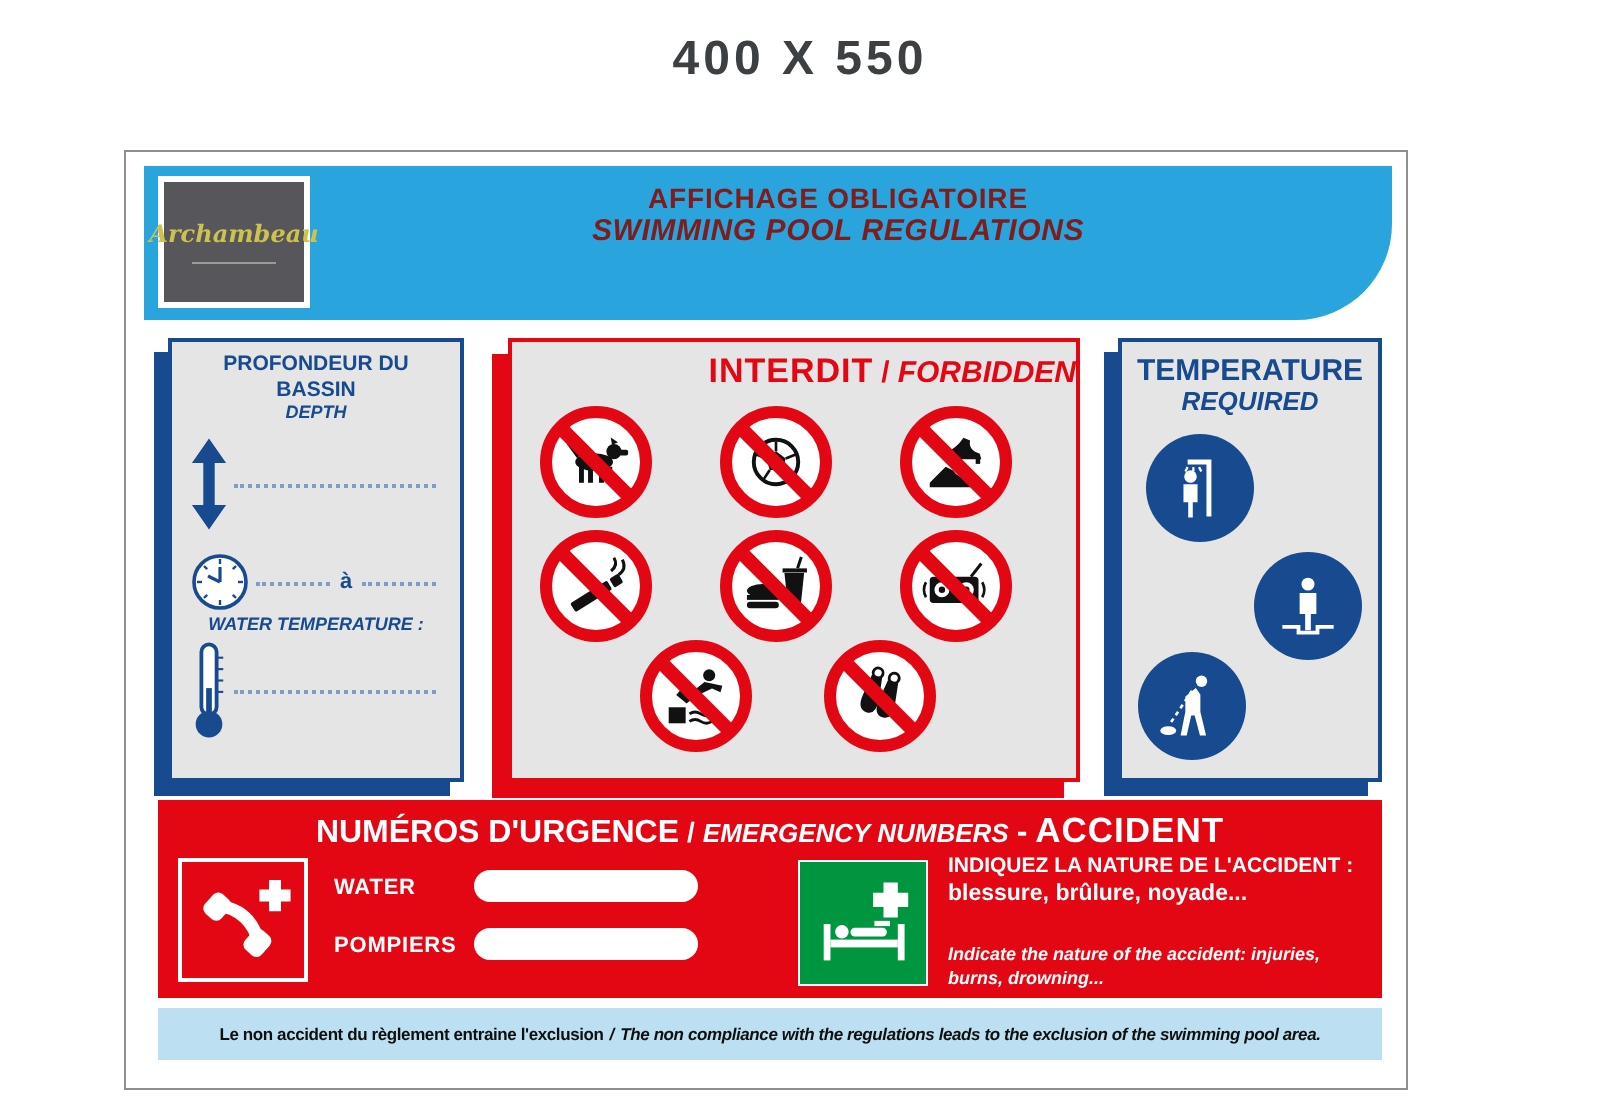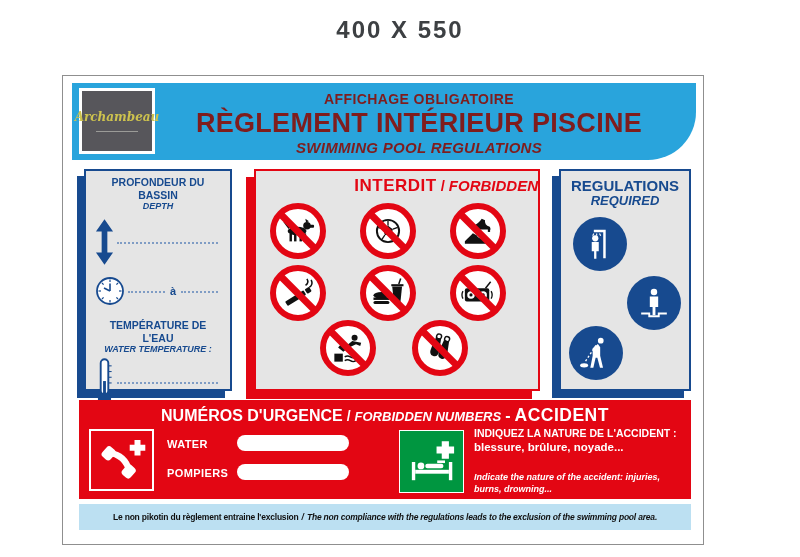--- a/index.html
+++ b/index.html
@@ -104,21 +104,20 @@
 
 <div class="sign">
 
   <div class="header">
     <div class="logo">
       <div class="logo-brand">Archambeau</div>
       <div class="logo-line"></div>
     </div>
     <div class="header-texts">
       <div class="header-topline">AFFICHAGE OBLIGATOIRE</div>
-      <div class="header-title">RÈGLEMENT INTÉRIEUR PISCINE</div>
       <div class="header-subtitle">SWIMMING POOL REGULATIONS</div>
     </div>
   </div>
 
   <div class="panel blue depth">
     <div class="p-title">PROFONDEUR DU BASSIN</div>
     <div class="p-sub">DEPTH</div>
 
     <div class="d-row row-depth">
       <span>
@@ -147,21 +146,20 @@
               <line x1="15" y1="15" x2="9" y2="12"></line>
               <line x1="15" y1="15" x2="15" y2="7.5"></line>
             </g>
         </svg>
       </span>
       <span class="dots"></span>
       <span class="a-sep">à</span>
       <span class="dots"></span>
     </div>
 
-    <div class="p-title t-title">TEMPÉRATURE DE L'EAU</div>
     <div class="p-sub">WATER TEMPERATURE :</div>
 
     <div class="d-row row-temp">
       <span>
         <svg width="19" height="50" viewBox="0 0 20 52">
           <rect x="6" y="2" width="8" height="37" rx="4" fill="#fff" stroke="#174a8f" stroke-width="2"></rect>
           <rect x="8.5" y="25" width="3" height="15" fill="#174a8f"></rect>
           <circle cx="10" cy="44" r="7" fill="#174a8f"></circle>
           <g stroke="#174a8f" stroke-width="1.1">
               <line x1="14" y1="9" x2="17.5" y2="9"></line>
@@ -275,21 +273,21 @@
           <circle cx="22.5" cy="6" r="2.8" fill="none" stroke="#111" stroke-width="1.6"></circle>
           <path d="M10 8 h6 l2 12 q1.2 9 -4.5 9 q-5.8 0 -4.8 -9 Z"></path>
           <path d="M19.5 8 h6 l2 12 q1.2 9 -4.5 9 q-5.8 0 -4.8 -9 Z"></path>
         </g>
       </svg>
     </div>
   </div>
 
   <div class="panel blue required">
     <div class="r-title">
-      <span class="r-fr">REGULATIONS</span>
+      <span class="r-fr">TEMPERATURE</span>
       <span class="r-en">REQUIRED</span>
     </div>
 
     <div class="must-sign" style="left:12px;top:46px;">
       <svg width="38" height="38" viewBox="0 0 40 40" fill="#fff">
         <path d="M26 35 V5 H13.5 v2.6 h9.9 V35 Z"></path>
         <circle cx="15" cy="14" r="3.3"></circle>
         <path d="M11.3 18 h7.4 v9.5 h-2.5 v8 h-2.4 v-8 h-2.5 z"></path>
         <g stroke="#fff" stroke-width="1.2" fill="none">
           <line x1="13.5" y1="9" x2="12.3" y2="11.3"></line>
@@ -312,21 +310,21 @@
         <circle cx="25" cy="7" r="3"></circle>
         <path d="M22 10.5 L16.5 15 V23 L14 35.5 h3.2 L19.6 25 h1.8 l2.8 10.5 h3.2 l-3 -12.5 V14 Z"></path>
         <path d="M20 12 L8 30" stroke="#fff" stroke-width="1.4" stroke-dasharray="2.2 2.2" fill="none"></path>
         <ellipse cx="7.5" cy="33" rx="4.2" ry="2.3"></ellipse>
       </svg>
     </div>
   </div>
 
   <div class="emergency">
     <div class="e-title">
-      <span class="e-fr">NUMÉROS D'URGENCE</span><span class="e-sep">/</span><span class="e-en">FORBIDDEN NUMBERS</span><span class="e-dash">-</span><span class="e-acc">ACCIDENT</span>
+      <span class="e-fr">NUMÉROS D'URGENCE</span><span class="e-sep">/</span><span class="e-en">EMERGENCY NUMBERS</span><span class="e-dash">-</span><span class="e-acc">ACCIDENT</span>
     </div>
 
     <div class="phone-box">
       <svg width="50" height="48" viewBox="0 0 50 48" fill="#fff">
         <g transform="rotate(42 22 26)">
           <rect x="3" y="20" width="11" height="13" rx="3.5"></rect>
           <rect x="30" y="20" width="11" height="13" rx="3.5"></rect>
           <path d="M7 23 Q22 13 37 23 L35 29 Q22 20 9 29 Z"></path>
         </g>
         <path d="M37.5 4 h6 v4.8 h4.8 v6 h-4.8 v4.8 h-6 v-4.8 h-4.8 v-6 h4.8 z"></path>
@@ -351,20 +349,20 @@
     </div>
 
     <div class="e-note">
       <div class="note-title">INDIQUEZ LA NATURE DE L'ACCIDENT :</div>
       <div class="note-ex">blessure, brûlure, noyade...</div>
       <div class="note-en">Indicate the nature of the accident: injuries, burns, drowning...</div>
     </div>
   </div>
 
   <div class="strip">
-    <span class="fr">Le non pikotin du règlement entraine l'exclusion</span>
+    <span class="fr">Le non accident du règlement entraine l'exclusion</span>
       <span class="sep">/</span>
       <span class="en">The non compliance with the regulations leads to the exclusion of the swimming pool area.</span>
   </div>
 
   <div class="website">www.pikotin.com</div>
 
 </div>
 
 </body></html>

